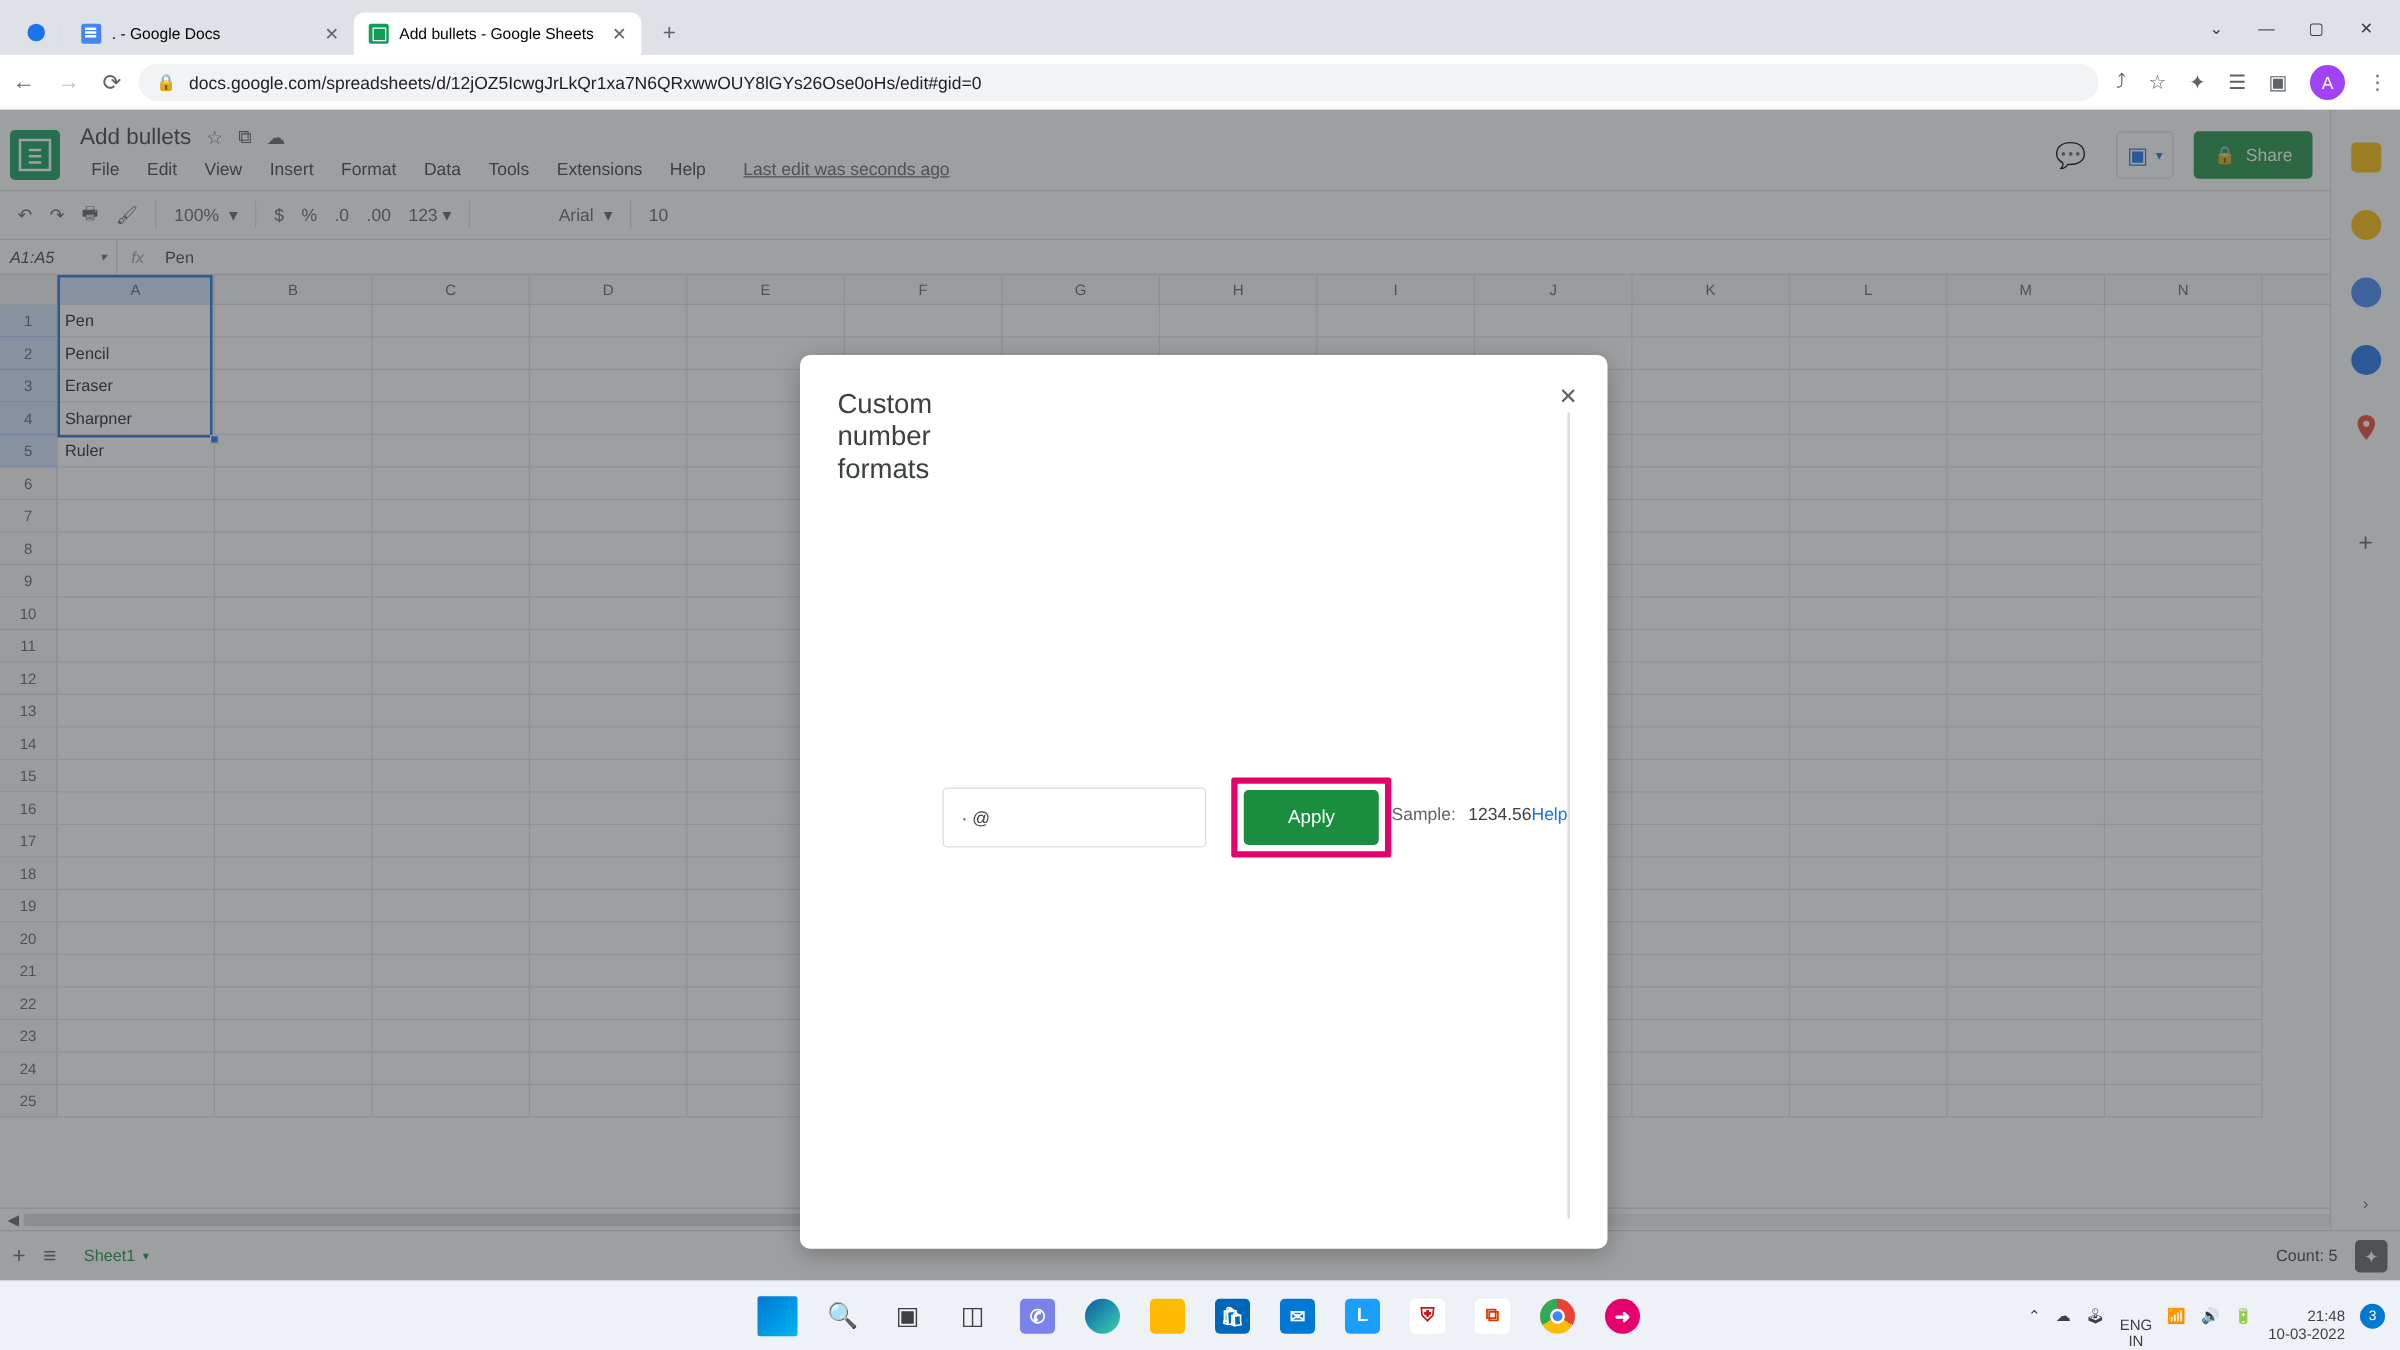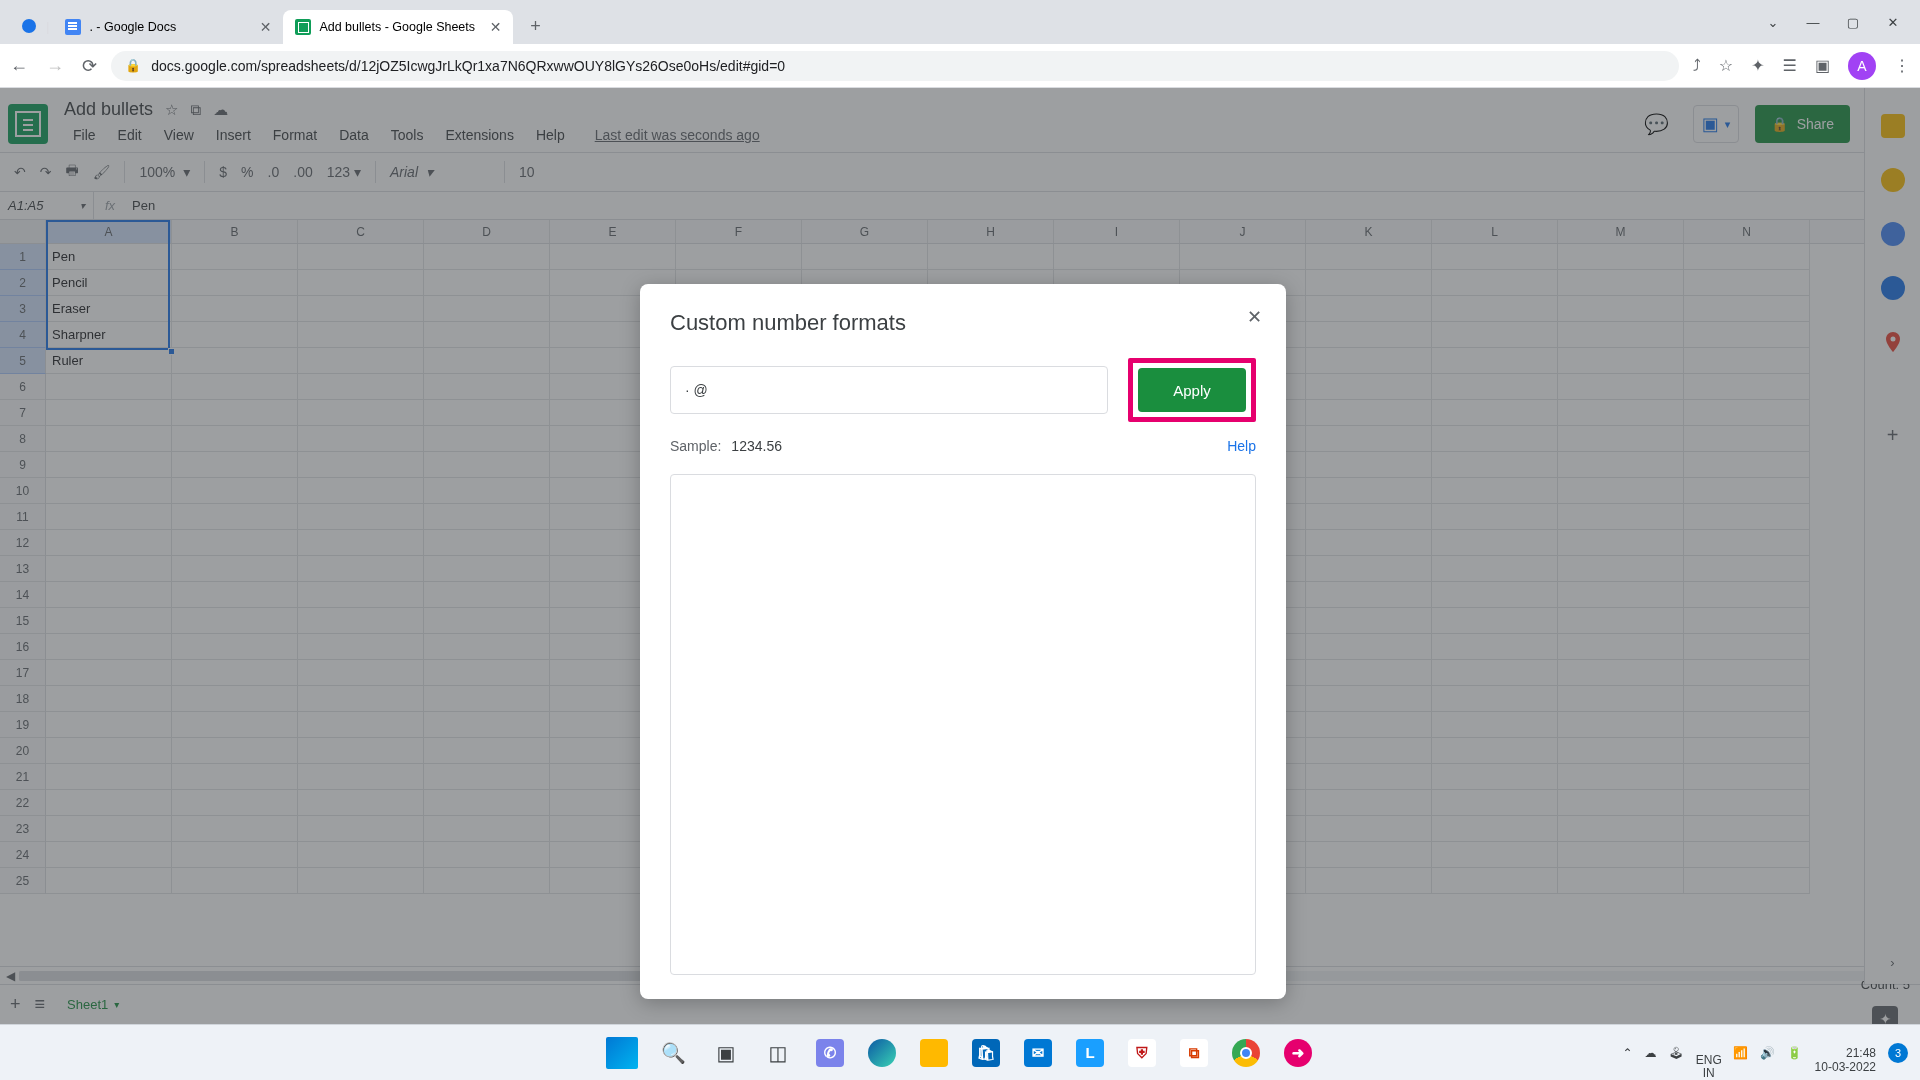--- a/index.html
+++ b/index.html
@@ -67,30 +67,30 @@
 .cell{width:126px;border-right:1px solid #e1e3e4;border-bottom:1px solid #e1e3e4;padding:0 6px;font-size:13px;color:#202124;line-height:26px;overflow:hidden;}
 .selection-border{position:absolute;border:2px solid #1a73e8;pointer-events:none;left:46px;top:0;width:124px;height:130px;}
 .sel-handle{position:absolute;width:7px;height:7px;background:#1a73e8;left:168px;top:128px;border:1px solid #fff;}
 .rh.selected{background:#d2e3fc;border-bottom-color:#a8c7fa;}
 .ch.selected{background:#d2e3fc;}
 
 
 .sheet-tabs{height:40px;border-top:1px solid #dadce0;display:flex;align-items:center;padding:0 10px;gap:14px;background:#fff;}
 .sheet-tabs .icon-btn{color:#5f6368;font-size:18px;}
 .sheet-tab{color:#1a8e3e;font-weight:500;font-size:13px;padding:0 8px;display:flex;align-items:center;gap:6px;}
-.sheet-tabs .right{margin-left:auto;display:flex;align-items:center;gap:14px;font-size:13px;color:#3c4043;flex-direction:column;}
+.sheet-tabs .right{margin-left:auto;display:flex;align-items:center;gap:14px;font-size:13px;color:#3c4043;}
 .explore-btn{width:26px;height:26px;background:#5f6368;border-radius:4px;color:#fff;display:flex;align-items:center;justify-content:center;font-size:14px;}
 
 
 .side-panel{position:absolute;right:0;top:88px;bottom:40px;width:56px;background:#fff;border-left:1px solid #dadce0;display:flex;flex-direction:column;align-items:center;padding-top:26px;gap:30px;}
 .sp-icon{width:24px;height:24px;border-radius:4px;}
 
 
 .overlay{position:absolute;left:0;right:0;top:88px;bottom:40px;background:rgba(60,64,67,0.5);z-index:100;}
-.modal{position:absolute;left:640px;top:196px;width:646px;height:715px;background:#fff;border-radius:8px;z-index:101;box-shadow:0 4px 20px rgba(0,0,0,0.25);padding:26px 30px 24px;display:flex;flex-direction:column;}
+.modal{position:absolute;left:640px;top:196px;width:646px;height:715px;background:#fff;border-radius:8px;z-index:101;box-shadow:0 4px 20px rgba(0,0,0,0.25);padding:26px 30px 24px;display:flex;flex-direction:row;}
 .modal h1{font-size:22px;font-weight:400;color:#3c4043;letter-spacing:0;}
 .modal .close-x{position:absolute;top:22px;right:24px;color:#5f6368;font-size:18px;}
 .modal .input-row{display:flex;align-items:center;gap:20px;margin-top:22px;}
 .modal .fmt-input{flex:1;height:48px;border:1px solid #dadce0;border-radius:4px;padding:0 14px;font-size:14px;color:#3c4043;}
 .modal .apply-wrap{border:5px solid #e6006e;padding:5px;border-radius:2px;}
 .modal .apply{width:108px;height:44px;background:#1a8e3e;color:#fff;border:none;border-radius:4px;font-size:15px;font-weight:500;}
 .modal .sample-row{display:flex;align-items:center;margin-top:16px;font-size:14px;}
 .modal .sample-label{color:#5f6368;margin-right:10px;}
 .modal .sample-val{color:#3c4043;}
 .modal .help{margin-left:auto;color:#1a73e8;}
@@ -218,21 +218,21 @@
     <span>🖌</span>
     <span class="sep"></span>
     <span class="zoomsel"><span>100%</span> ▾</span>
     <span class="sep"></span>
     <span>$</span>
     <span>%</span>
     <span>.0</span>
     <span>.00</span>
     <span><span>123</span> ▾</span>
     <span class="sep"></span>
-    <span class="fontsel" style="width:100px;justify-content:flex-start;font-style:italic;"><span>Arial</span> ▾</span>
+    <span class="fontsel" style="width:100px;justify-content:flex-end;"><span>Arial</span> ▾</span>
     <span class="sep"></span>
     <span>10</span>
     <span style="margin-left:auto;">⌃</span>
   </div>
 
   <div class="fxbar">
     <div class="namebox">A1:A5</div>
     <div class="fxlabel">fx</div>
     <div class="fxinput">Pen</div>
   </div>

